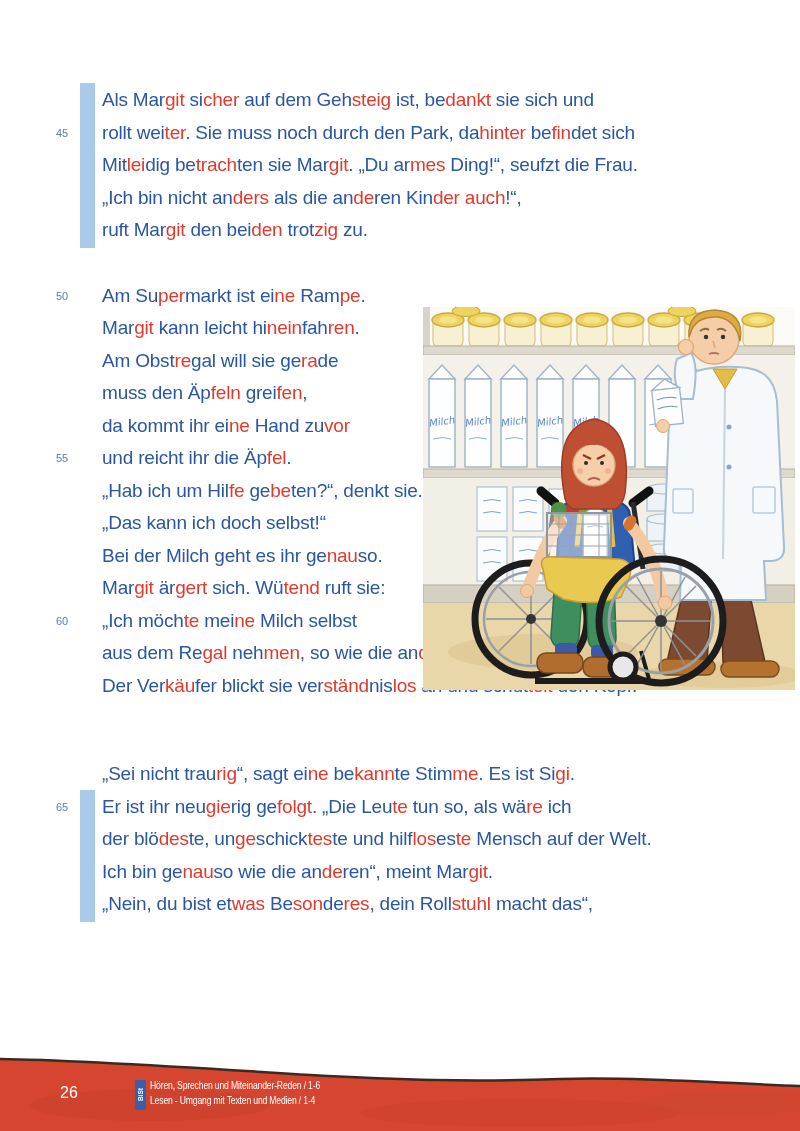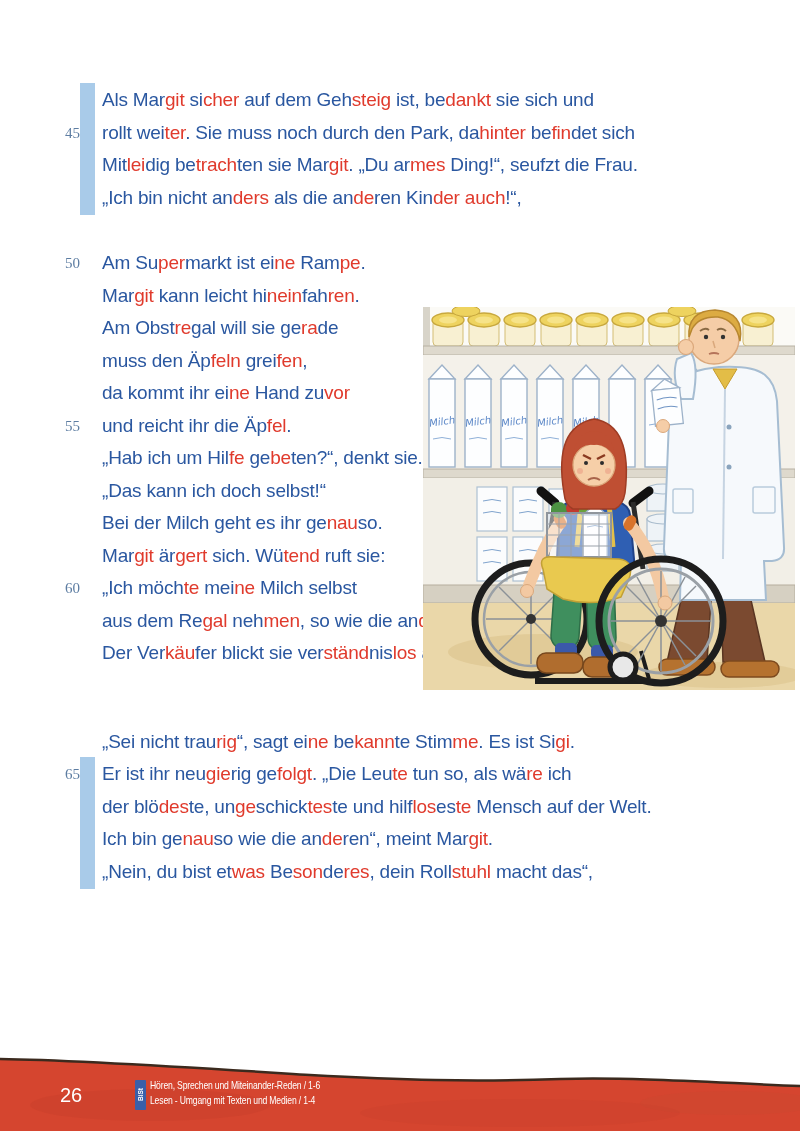--- a/index.html
+++ b/index.html
@@ -10,49 +10,50 @@
     --c-badge:#3a5fa9;--c-num:#5d7da2;
   }
   
   #story{position:absolute;left:0;top:84px;width:648px;padding-left:102px;box-sizing:border-box;}
   .paragraph{position:relative;}
   .paragraph:nth-child(1){margin-bottom:33px;}
   .paragraph:nth-child(2){margin-bottom:56px;}
   .paragraph:nth-child(3){margin-bottom:0px;}
   .bar{position:absolute;left:-22px;top:-1px;bottom:-1px;width:15px;background:var(--c-bar);}
   .line{position:relative;line-height:32.5px;font-size:19px;white-space:nowrap;letter-spacing:-0.2px;}
-  .linenum{position:absolute;left:-46px;width:24px;text-align:right;font-size:15px;
-    color:var(--c-num);top:50%;transform:translateY(-50%);letter-spacing:0;font-family:Liberation Serif, serif;}
+  .linenum{position:absolute;left:-46px;width:24px;text-align:left;font-size:11px;
+    color:var(--c-num);top:50%;transform:translateY(-50%);letter-spacing:0;}
   .seg-b{color:var(--c-blue);}
   .seg-r{color:var(--c-red);}
   .seg-bb{color:var(--c-blue);font-weight:bold;}
   .seg-rb{color:var(--c-red);font-weight:bold;}
   
   #illu{position:absolute;left:423px;top:307px;width:372px;height:383px;}
   
   #footer-wave{position:absolute;left:0;top:1055px;width:800px;height:76px;}
-  #page-number{position:absolute;left:60px;top:1084px;color:#fff;font-size:20px;}
+  #page-number{position:absolute;left:60px;top:1084px;color:#fff;font-size:16px;}
   #bist-badge{position:absolute;left:135px;top:1080px;width:11px;height:30px;
     background:var(--c-badge);color:#fff;font-size:6.5px;font-weight:bold;
     display:flex;align-items:center;justify-content:center;
     writing-mode:vertical-rl;transform:rotate(180deg);border-radius:1px;}
   #footer-lines{position:absolute;left:150px;top:1078px;color:#fff;font-size:10.5px;
     transform:scaleX(0.82);transform-origin:left top;letter-spacing:-0.2px;}
   #footer-lines div{line-height:15px;white-space:nowrap;}
 </style>
 </head>
 <body style="--c-blue: #2a57a0; --c-red: #e03a2c; --c-bar: #a9cbe9; --c-footer: #d5452f; --c-badge: #3a5fa9; --c-num: #5d7da2;">
 
 <div id="story">
     <div class="paragraph with-bar">
       <div class="bar"></div>
       <div class="line"><span class="seg-b">Als Mar</span><span class="seg-r">git</span><span class="seg-b"> si</span><span class="seg-r">cher</span><span class="seg-b"> auf dem Geh</span><span class="seg-r">steig</span><span class="seg-b"> ist, be</span><span class="seg-r">dankt</span><span class="seg-b"> sie sich und</span></div>
       <div class="line"><span class="linenum">45</span><span class="seg-b">rollt wei</span><span class="seg-r">ter</span><span class="seg-b">. Sie muss noch durch den Park, da</span><span class="seg-r">hinter</span><span class="seg-b"> be</span><span class="seg-r">fin</span><span class="seg-b">det sich</span></div>
       <div class="line"><span class="seg-b">Mit</span><span class="seg-r">lei</span><span class="seg-b">dig be</span><span class="seg-r">trach</span><span class="seg-b">ten sie Mar</span><span class="seg-r">git</span><span class="seg-b">. „Du ar</span><span class="seg-r">mes</span><span class="seg-b"> Ding!“, seufzt die Frau.</span></div>
       <div class="line"><span class="seg-b">„Ich bin nicht an</span><span class="seg-r">ders</span><span class="seg-b"> als die an</span><span class="seg-r">de</span><span class="seg-b">ren Kin</span><span class="seg-r">der</span><span class="seg-b"> </span><span class="seg-r">auch</span><span class="seg-b">!“,</span></div>
+      <div class="line"><span class="seg-b">ruft Mar</span><span class="seg-r">git</span><span class="seg-b"> den bei</span><span class="seg-r">den</span><span class="seg-b"> trot</span><span class="seg-r">zig</span><span class="seg-b"> zu.</span></div>
     </div>
     <div class="paragraph">
       <div class="line"><span class="linenum">50</span><span class="seg-b">Am Su</span><span class="seg-r">per</span><span class="seg-b">markt ist ei</span><span class="seg-r">ne</span><span class="seg-b"> Ram</span><span class="seg-r">pe</span><span class="seg-b">.</span></div>
       <div class="line"><span class="seg-b">Mar</span><span class="seg-r">git</span><span class="seg-b"> kann leicht hi</span><span class="seg-r">nein</span><span class="seg-b">fah</span><span class="seg-r">ren</span><span class="seg-b">.</span></div>
       <div class="line"><span class="seg-b">Am Obst</span><span class="seg-r">re</span><span class="seg-b">gal will sie ge</span><span class="seg-r">ra</span><span class="seg-b">de</span></div>
       <div class="line"><span class="seg-b">muss den Äp</span><span class="seg-r">feln</span><span class="seg-b"> grei</span><span class="seg-r">fen</span><span class="seg-b">,</span></div>
       <div class="line"><span class="seg-b">da kommt ihr ei</span><span class="seg-r">ne</span><span class="seg-b"> Hand zu</span><span class="seg-r">vor</span></div>
       <div class="line"><span class="linenum">55</span><span class="seg-b">und reicht ihr die Äp</span><span class="seg-r">fel</span><span class="seg-b">.</span></div>
       <div class="line"><span class="seg-b">„Hab ich um Hil</span><span class="seg-r">fe</span><span class="seg-b"> ge</span><span class="seg-r">be</span><span class="seg-b">ten?“, denkt sie.</span></div>
       <div class="line"><span class="seg-b">„Das kann ich doch selbst!“</span></div>

